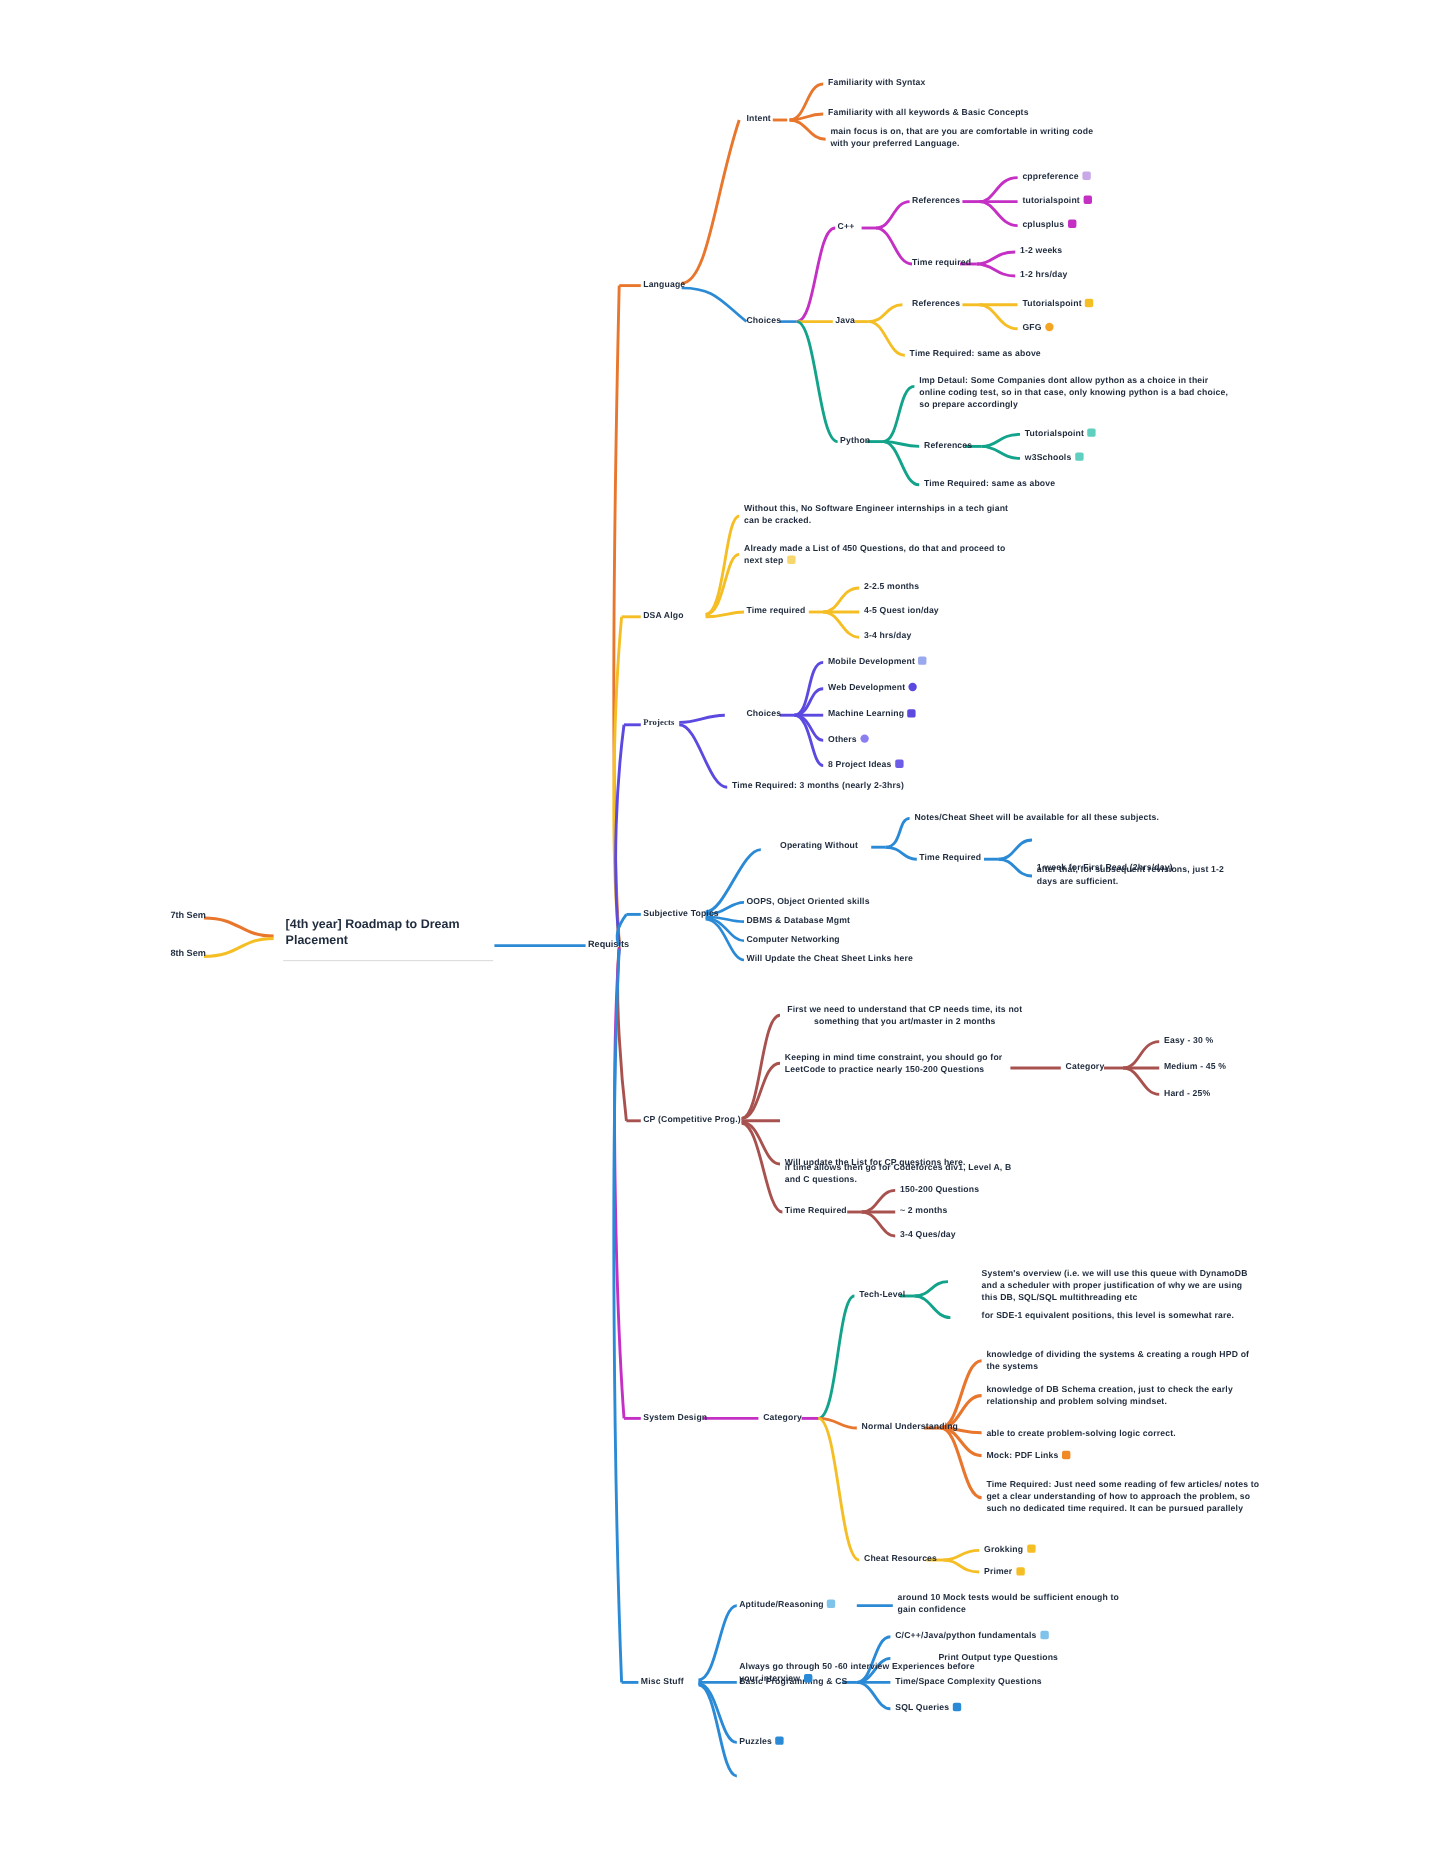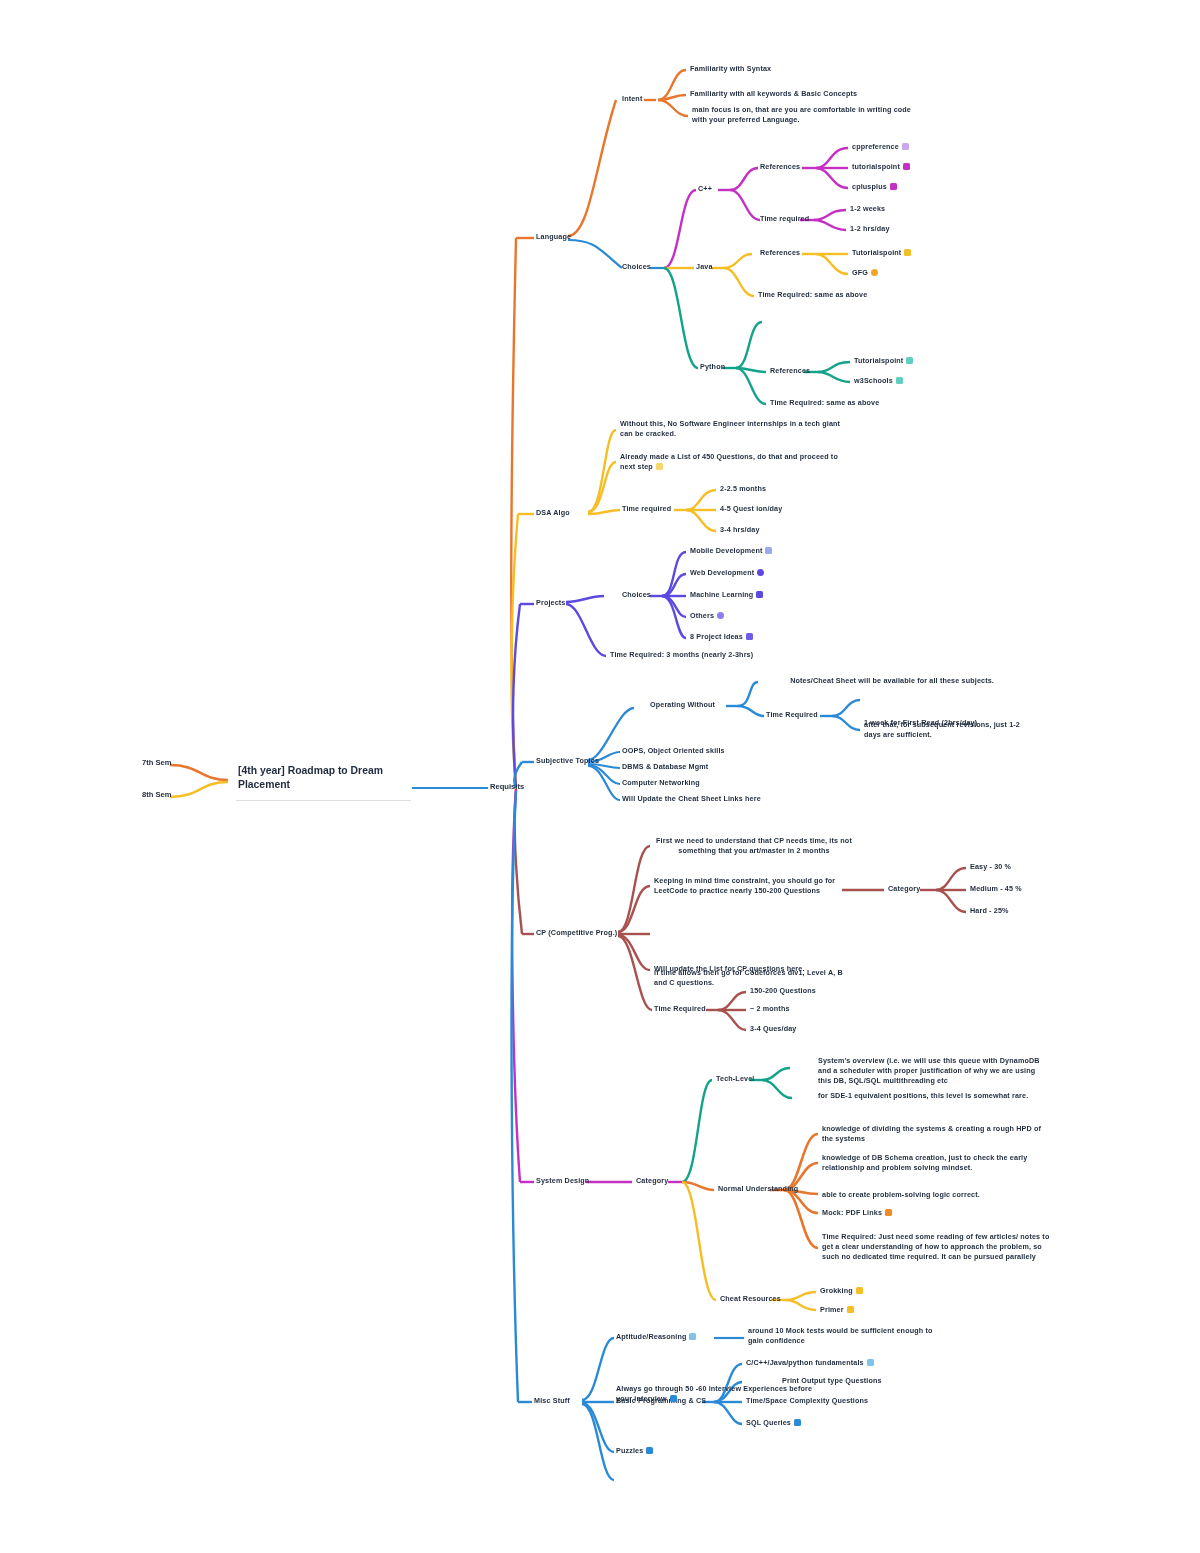--- a/index.html
+++ b/index.html
@@ -230,45 +230,46 @@
   <div class="node" style="left:850px; top:204px;">1-2 weeks</div>
   <div class="node" style="left:850px; top:224px;">1-2 hrs/day</div>
 
   <div class="node" style="left:696px; top:262px;">Java</div>
   <div class="node" style="left:760px; top:248px;">References</div>
   <div class="node" style="left:852px; top:248px;"><span>Tutorialspoint</span><span class="chip" style="background:#F5BE24"></span></div>
   <div class="node" style="left:852px; top:268px;"><span>GFG</span><span class="chip round" style="background:#F5A524"></span></div>
   <div class="node" style="left:758px; top:290px;">Time Required: same as above</div>
 
   <div class="node" style="left:700px; top:362px;">Python</div>
+  <div class="node w6" style="left:766px; top:312px;">Imp Detaul: Some Companies dont allow python as a choice in their online coding test, so in that case, only knowing python is a bad choice, so prepare accordingly</div>
   <div class="node" style="left:770px; top:366px;">References</div>
   <div class="node" style="left:854px; top:356px;"><span>Tutorialspoint</span><span class="chip" style="background:#5FD0C0"></span></div>
   <div class="node" style="left:854px; top:376px;"><span>w3Schools</span><span class="chip" style="background:#5FD0C0"></span></div>
   <div class="node" style="left:770px; top:398px;">Time Required: same as above</div>
 
   <div class="node" style="left:536px; top:508px;">DSA Algo</div>
   <div class="node w5" style="left:620px; top:419px;">Without this, No Software Engineer internships in a tech giant can be cracked.</div>
   <div class="node w5" style="left:620px; top:452px;"><span>Already made a List of 450 Questions, do that and proceed to next step</span><span class="chip" style="background:#F5D76E"></span></div>
   <div class="node" style="left:622px; top:504px;">Time required</div>
   <div class="node" style="left:720px; top:484px;">2-2.5 months</div>
   <div class="node" style="left:720px; top:504px;">4-5 Quest ion/day</div>
   <div class="node" style="left:720px; top:525px;">3-4 hrs/day</div>
 
-  <div class="node" style="left:536px; top:598px;">Projects</div>
+  <div class="node" style="left:536px; top:598px;font-family:Liberation Serif, serif;">Projects</div>
   <div class="node" style="left:622px; top:590px;">Choices</div>
   <div class="node" style="left:690px; top:546px;"><span>Mobile Development</span><span class="chip" style="background:#9AA8EE"></span></div>
   <div class="node" style="left:690px; top:568px;"><span>Web Development</span><span class="chip round" style="background:#5B49E0"></span></div>
   <div class="node" style="left:690px; top:590px;"><span>Machine Learning</span><span class="chip" style="background:#5B49E0"></span></div>
   <div class="node" style="left:690px; top:611px;"><span>Others</span><span class="chip round" style="background:#8A7EF0"></span></div>
   <div class="node" style="left:690px; top:632px;"><span>8 Project Ideas</span><span class="chip" style="background:#6C5CE7"></span></div>
   <div class="node" style="left:610px; top:650px;">Time Required: 3 months (nearly 2-3hrs)</div>
 
   <div class="node" style="left:536px; top:756px;">Subjective Topics</div>
   <div class="node" style="left:650px; top:700px;">Operating Without</div>
-  <div class="node w5" style="left:762px; top:676px;text-align:right;">Notes/Cheat Sheet will be available for all these subjects.</div>
+  <div class="node w5" style="left:762px; top:676px;">Notes/Cheat Sheet will be available for all these subjects.</div>
   <div class="node" style="left:766px; top:710px;">Time Required</div>
   <div class="node w3" style="left:864px; top:694px;margin-top:24px;">1 week for First Read (2hrs/day)</div>
   <div class="node w3" style="left:864px; top:720px;">after that, for subsequent revisions, just 1-2 days are sufficient.</div>
   <div class="node" style="left:622px; top:746px;">OOPS, Object Oriented skills</div>
   <div class="node" style="left:622px; top:762px;">DBMS &amp; Database Mgmt</div>
   <div class="node" style="left:622px; top:778px;">Computer Networking</div>
   <div class="node" style="left:622px; top:794px;">Will Update the Cheat Sheet Links here</div>
 
   <div class="node" style="left:536px; top:928px;">CP (Competitive Prog.)</div>
   <div class="node w4" style="left:654px; top:836px;text-align:center;">First we need to understand that CP needs time, its not something that you art/master in 2 months</div>

